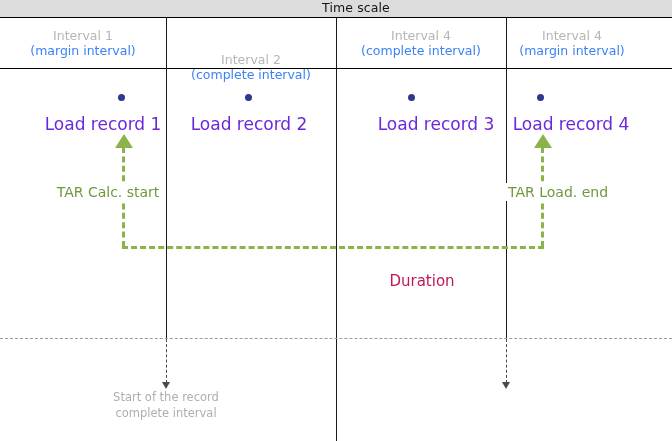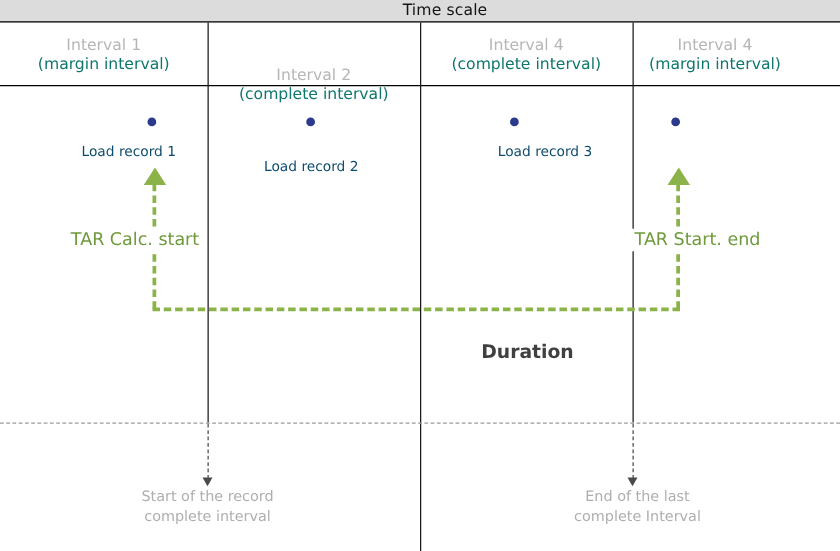--- a/index.html
+++ b/index.html
@@ -13,43 +13,43 @@
             display:flex;align-items:center;justify-content:center;padding-left:20px;}
   .titlebar span{font-size:12.5px;color:#141414;letter-spacing:.1px;line-height:1;}
 
   
   .hdrrow{position:absolute;left:0;top:18px;width:672px;height:50px;
           border-bottom:1px solid #000;}
   .hdrcell{position:absolute;top:0;height:50px;
            display:flex;flex-direction:column;align-items:center;
            justify-content:center;}
   .hdrcell .l1{font-size:12.5px;color:#b6b6b6;line-height:15px;}
-  .hdrcell .l2{font-size:12.5px;color:#0f766e;line-height:15px;}
+  .hdrcell .l2{font-size:12.5px;color:#3b82f6;line-height:15px;}
 
   
   .vdiv{position:absolute;width:0;border-left:1.3px solid #1a1a1a;}
 
   
   .dot{position:absolute;width:7px;height:7px;border-radius:50%;
        background:#2b3a8c;}
-  .reclabel{position:absolute;font-size:11px;color:#0c4a6e;
+  .reclabel{position:absolute;font-size:17px;color:#6d28d9;
             white-space:nowrap;line-height:1;transform:translateX(-50%);}
 
   
   .gdash-v{position:absolute;width:0;
            border-left:3px dashed #8cb34a;}
   .gdash-h{position:absolute;height:0;
            border-top:3px dashed #8cb34a;}
   .garrow{position:absolute;width:0;height:0;
           border-left:9px solid transparent;border-right:9px solid transparent;
           border-bottom:14px solid #8cb34a;}
   .glabel{position:absolute;font-size:14px;color:#6e9a3c;
           white-space:nowrap;line-height:1;transform:translateX(-50%);}
-  .durlabel{position:absolute;font-size:15px;color:#404040;
-            white-space:nowrap;line-height:1;transform:translateX(-50%);font-weight:bold;}
+  .durlabel{position:absolute;font-size:15px;color:#be185d;
+            white-space:nowrap;line-height:1;transform:translateX(-50%);}
 
   
   .hsplit{position:absolute;left:0;height:0;width:672px;
           border-top:1px dashed #9a9a9a;}
   .kdash-v{position:absolute;width:0;border-left:1.4px dashed #4a4a4a;}
   .karrow{position:absolute;width:0;height:0;
           border-left:4.5px solid transparent;border-right:4.5px solid transparent;
           border-top:7px solid #4a4a4a;}
   .klabel{position:absolute;font-size:11.5px;color:#aeaeae;
           white-space:nowrap;line-height:16px;text-align:center;
@@ -86,44 +86,41 @@
   <div class="vdiv" style="left:166px;top:18px;height:320px;"></div>
   <div class="vdiv" style="left:336px;top:18px;height:423px;"></div>
   <div class="vdiv" style="left:506px;top:18px;height:320px;"></div>
 
   <div class="dot" style="left:118px;top:94px;"></div>
   <div class="dot" style="left:245px;top:94px;"></div>
   <div class="dot" style="left:408px;top:94px;"></div>
   <div class="dot" style="left:537px;top:94px;"></div>
 
   <div class="reclabel" style="left:103px;top:116px;">Load record 1</div>
-  <div class="reclabel" style="left:249px;top:116px;margin-top:12px;">Load record 2</div>
+  <div class="reclabel" style="left:249px;top:116px;">Load record 2</div>
   <div class="reclabel" style="left:412px;top:116px;margin-left:24px;">Load record 3</div>
+  <div class="reclabel" style="left:571px;top:116px;">Load record 4</div>
 
   <div class="garrow" style="left:115px;top:134px;"></div>
   <div class="gdash-v" style="left:122px;top:147px;height:100px;"></div>
   <div class="glabel" style="left:108px;top:183px;background:#fff;padding:2px 5px;">TAR Calc. start</div>
 
   <div class="garrow" style="left:534px;top:134px;"></div>
   <div class="gdash-v" style="left:541px;top:147px;height:100px;"></div>
-  <div class="glabel" style="left:558px;top:183px;background:#fff;padding:2px 5px;">TAR Start. end</div>
+  <div class="glabel" style="left:558px;top:183px;background:#fff;padding:2px 5px;">TAR Load. end</div>
 
   <div class="gdash-h" style="left:122px;top:246px;width:422px;"></div>
   <div class="durlabel" style="left:422px;top:274px;">Duration</div>
 
   <div class="hsplit" style="top:338px;"></div>
 
   <div class="kdash-v" style="left:166px;top:339px;height:44px;"></div>
   <div class="karrow" style="left:162px;top:382px;"></div>
 
   <div class="kdash-v" style="left:506px;top:339px;height:44px;"></div>
   <div class="karrow" style="left:502px;top:382px;"></div>
 
   <div class="klabel" style="left:166px;top:389px;">
     <div>Start of the record</div>
     <div>complete interval</div>
   </div>
-  <div class="klabel" style="left:510px;top:389px;">
-    <div>End of the last</div>
-    <div>complete Interval</div>
-  </div>
 
 </div>
 
 </body></html>

